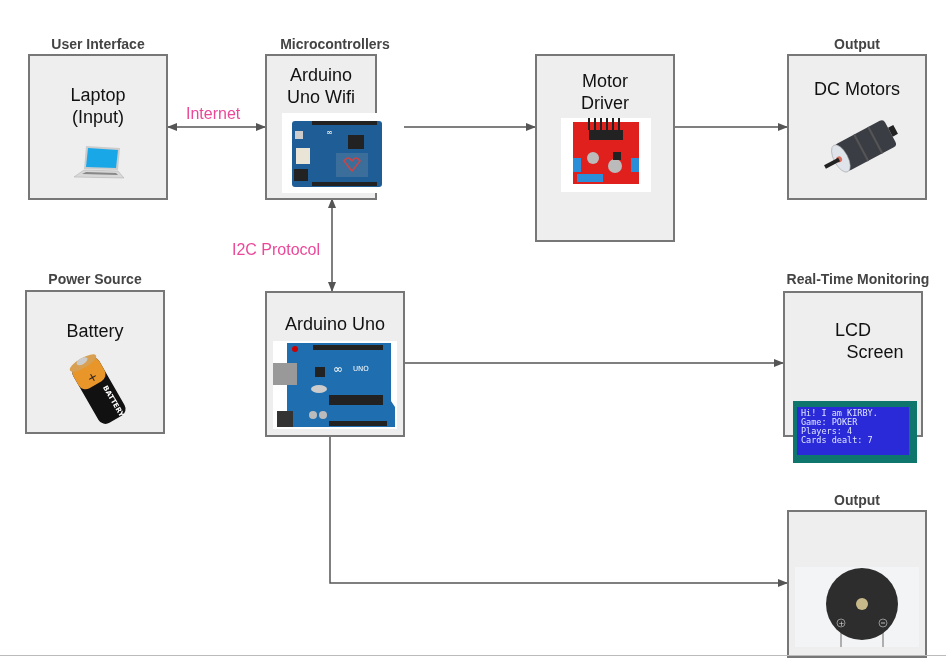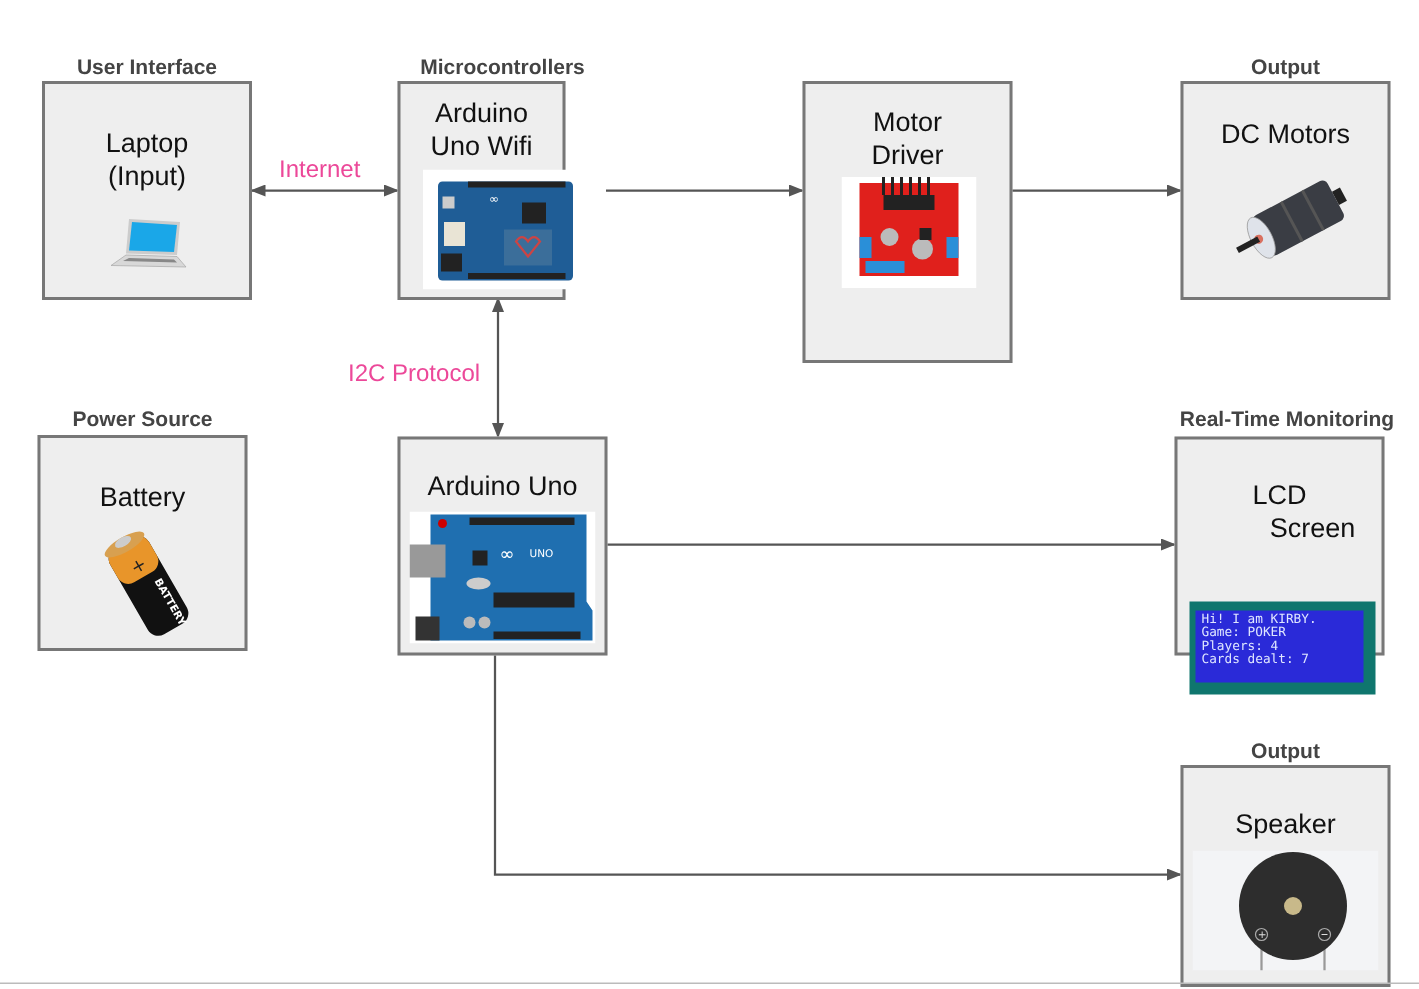--- a/index.html
+++ b/index.html
@@ -152,21 +152,20 @@
     <div style="position:absolute;left:4px;top:6px;width:112px;height:48px;background:#2a2ad8;padding:2px 4px;box-sizing:border-box;">
       <div class="lcd-text">Hi! I am KIRBY.</div>
       <div class="lcd-text">Game: POKER</div>
       <div class="lcd-text">Players: 4</div>
       <div class="lcd-text">Cards dealt: 7</div>
     </div>
   </div>
 </div>
 
 <div class="box" style="left:787px;top:510px;width:140px;height:148px;">
-  <div class="box-title" style="top:26px;">Speaker</div>
   <svg class="img" style="left:6px;top:55px;" width="124" height="80" viewBox="0 0 124 80">
     <rect width="124" height="80" fill="#f3f4f6"></rect>
     <line x1="46" y1="55" x2="46" y2="80" stroke="#999" stroke-width="1.5"></line>
     <line x1="88" y1="55" x2="88" y2="80" stroke="#999" stroke-width="1.5"></line>
     <circle cx="67" cy="37" r="36" fill="#2d2d2d"></circle>
     <circle cx="67" cy="37" r="6" fill="#c8b98a"></circle>
     <circle cx="46" cy="56" r="4" fill="none" stroke="#aaa" stroke-width="0.8"></circle>
     <text x="43.5" y="58.5" font-size="7" fill="#ddd" font-family="DejaVu Sans, sans-serif">+</text>
     <circle cx="88" cy="56" r="4" fill="none" stroke="#aaa" stroke-width="0.8"></circle>
     <line x1="86" y1="56" x2="90" y2="56" stroke="#ddd" stroke-width="0.8"></line>

